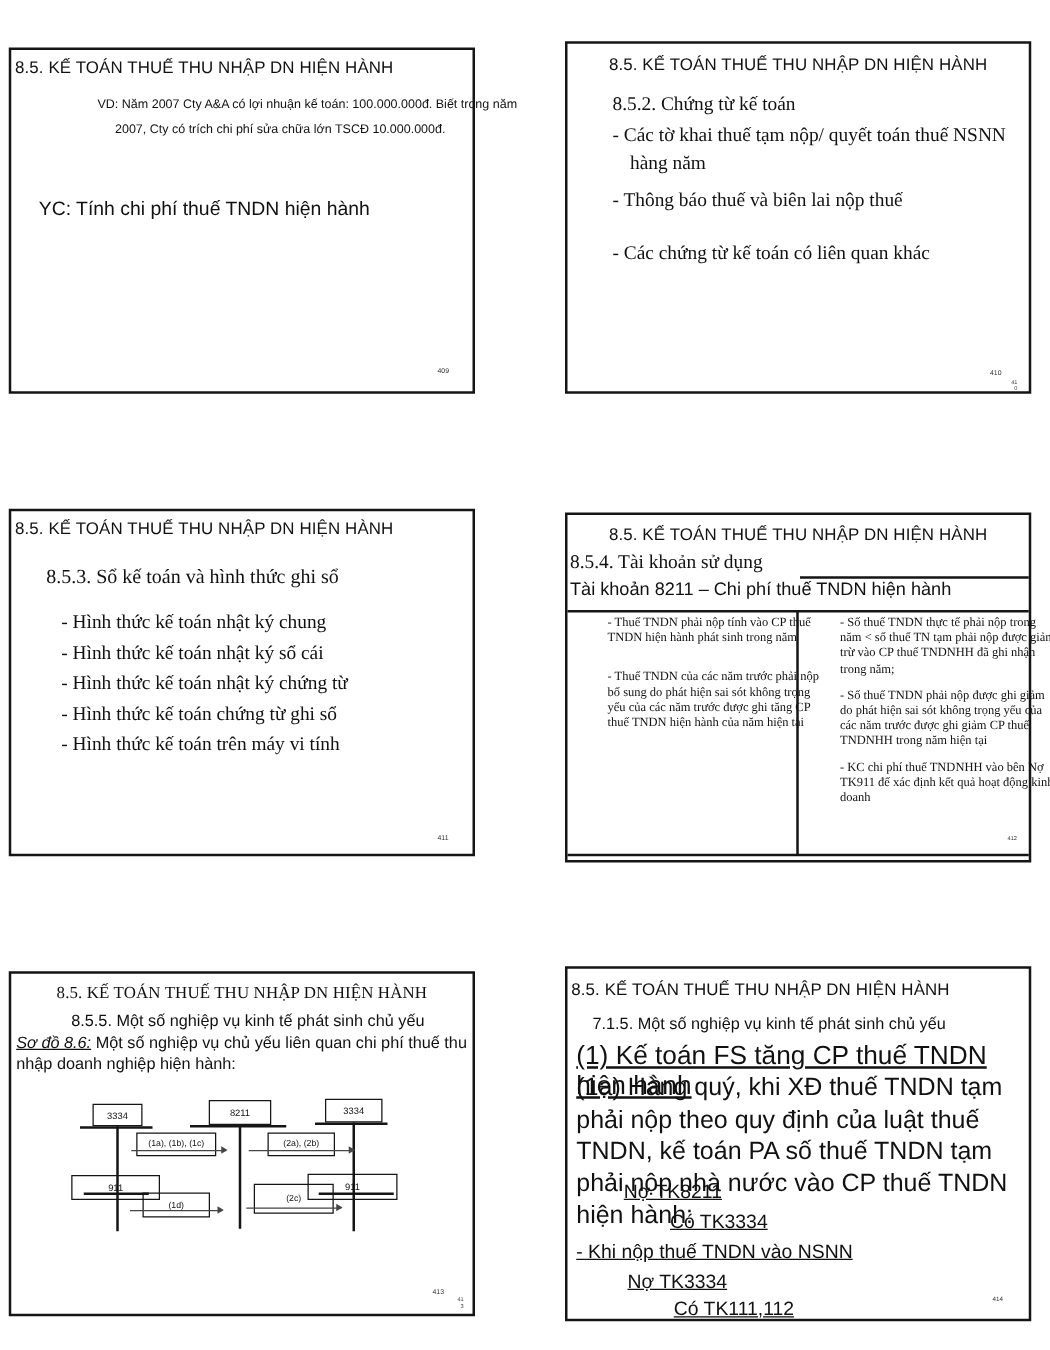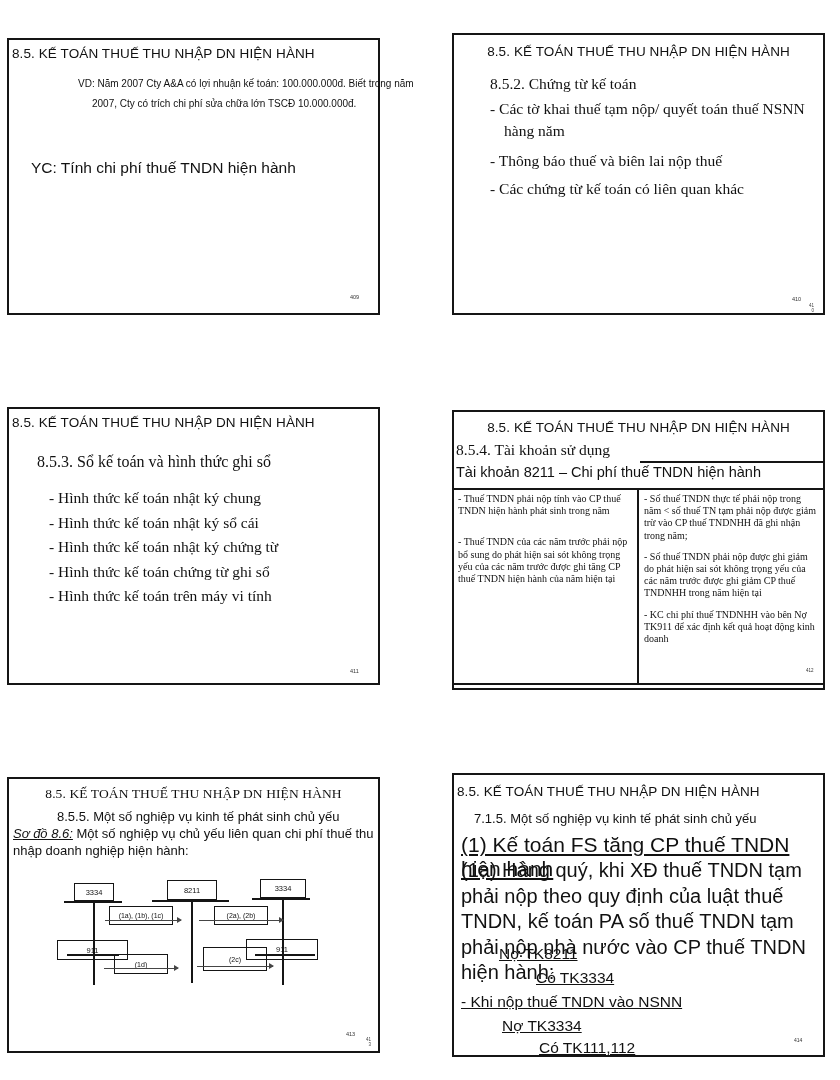--- a/index.html
+++ b/index.html
@@ -9,21 +9,21 @@
   .abs{position:absolute;}
   .sans{font-family:"Liberation Sans",sans-serif;}
   .serif{font-family:"Liberation Serif",serif;}
   .slide-title{font-size:13.5px;letter-spacing:.1px;white-space:nowrap;}
   .centered{left:0;right:0;text-align:center;}
   .pagenum{font-size:5.5px;color:#333;}
   .pagenum-sm{font-size:4.5px;line-height:5px;color:#444;text-align:right;}
   .hang{padding-left:14px;text-indent:-14px;}
   
   .tbl-line{background:#151515;}
-  .cell{font-family:"Liberation Serif",serif;font-size:10px;line-height:12.2px;}
+  .cell{font-family:"Liberation Serif",serif;font-size:10px;line-height:12.2px;margin-left:28px;}
   .cell p{margin:0 0 9px 0;}
   .cell.left p{margin-bottom:19px;}
   
   .dbox{position:absolute;border:1.5px solid #151515;box-sizing:border-box;
         display:flex;align-items:center;justify-content:center;
         font-size:7.5px;background:transparent;}
   .hline{position:absolute;height:1.6px;background:#151515;}
   .vline{position:absolute;width:1.6px;background:#151515;}
   .arrow{position:absolute;height:1.3px;background:#454545;}
   .arrow .ah{position:absolute;right:-1px;top:-2.6px;width:0;height:0;
@@ -41,21 +41,21 @@
     <div class="abs sans hang" style="left:22px;top:34px;width:332px;font-size:10px;line-height:19.5px;margin-left:47px;">VD: Năm 2007 Cty A&amp;A có lợi nhuận kế toán: 100.000.000đ. Biết trong năm 2007, Cty có trích chi phí sửa chữa lớn TSCĐ 10.000.000đ.</div>
     <div class="abs sans" style="left:22px;top:119px;font-size:15.5px;">YC: Tính chi phí thuế TNDN hiện hành</div>
     <div class="abs pagenum" style="left:341px;top:254px;">409</div>
   </div>
 
   <div class="slide" style="left:452px;top:33px;width:373px;height:282px;">
     <div class="abs slide-title sans centered" style="top:9px;">8.5. KẾ TOÁN THUẾ THU NHẬP DN HIỆN HÀNH</div>
     <div class="abs serif" style="left:36px;top:40px;font-size:15.5px;">8.5.2. Chứng từ kế toán</div>
     <div class="abs serif" style="left:36px;top:63px;width:322px;font-size:15.5px;line-height:22px;">
       <div class="hang" style="margin-bottom:8px;">- Các tờ khai thuế tạm nộp/ quyết toán thuế NSNN hàng năm</div>
-      <div class="hang" style="margin-bottom:6px;">- Thông báo thuế và biên lai nộp thuế</div>
+      <div class="hang" style="margin-bottom:20px;">- Thông báo thuế và biên lai nộp thuế</div>
       <div class="hang">- Các chứng từ kế toán có liên quan khác</div>
     </div>
     <div class="abs pagenum" style="left:338px;top:261px;">410</div>
     <div class="abs pagenum-sm" style="left:350px;top:268px;width:10px;">
       <div>41</div>
       <div>0</div>
     </div>
   </div>
 
   <div class="slide" style="left:7px;top:407px;width:373px;height:278px;">

